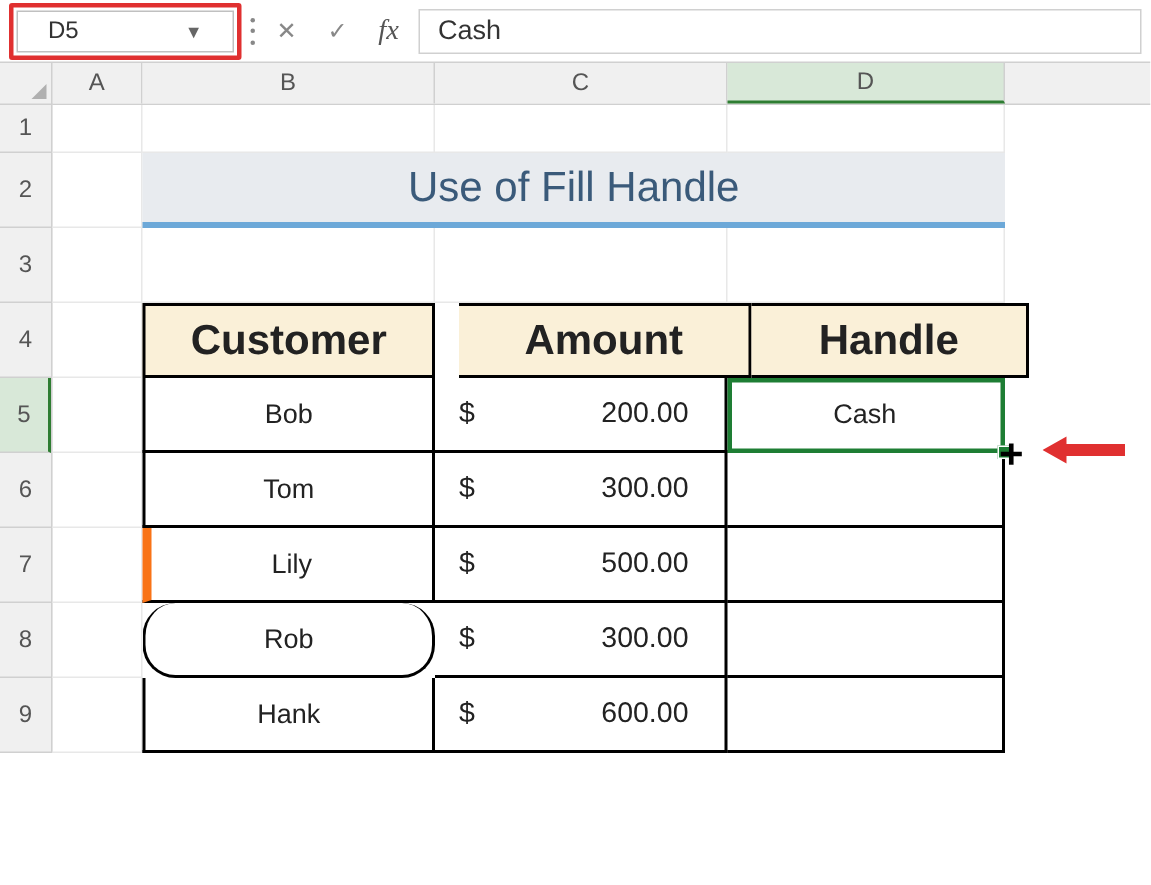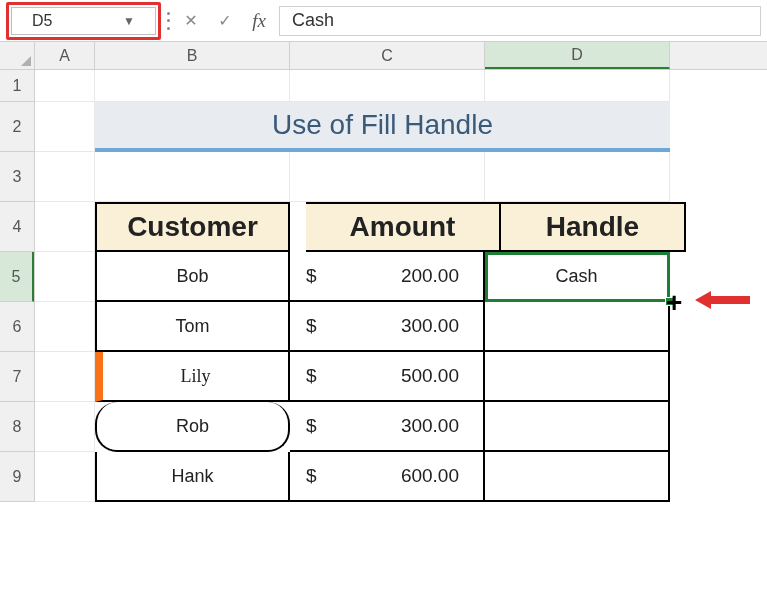--- a/index.html
+++ b/index.html
@@ -128,21 +128,21 @@
           <div class="cell cA"></div>
           <div class="cell cB tbl-data" style="border-left:2px solid #000; border-right:2px solid #000; border-bottom:2px solid #000;">Tom</div>
           <div class="cell cC amt" style="border-right:2px solid #000; border-bottom:2px solid #000;">
               <span>$</span>
               <span>300.00</span>
             </div>
           <div class="cell cD tbl-data" style="border-right:2px solid #000; border-bottom:2px solid #000;"></div>
         </div>
         <div class="gridrow">
           <div class="cell cA"></div>
-          <div class="cell cB tbl-data" style="border-left:8px solid #f97316; border-right:2px solid #000; border-bottom:2px solid #000;font-family:Liberation Serif, serif;">Lily</div>
+          <div class="cell cB tbl-data" style="border-left:6px solid #f97316; border-right:2px solid #000; border-bottom:2px solid #000;">Lily</div>
           <div class="cell cC amt" style="border-right:2px solid #000; border-bottom:2px solid #000;">
               <span>$</span>
               <span>500.00</span>
             </div>
           <div class="cell cD tbl-data" style="border-right:2px solid #000; border-bottom:2px solid #000;"></div>
         </div>
         <div class="gridrow">
           <div class="cell cA"></div>
           <div class="cell cB tbl-data" style="border-left:2px solid #000; border-right:2px solid #000; border-bottom:2px solid #000;border-radius:22px;">Rob</div>
           <div class="cell cC amt" style="border-right:2px solid #000; border-bottom:2px solid #000;">

